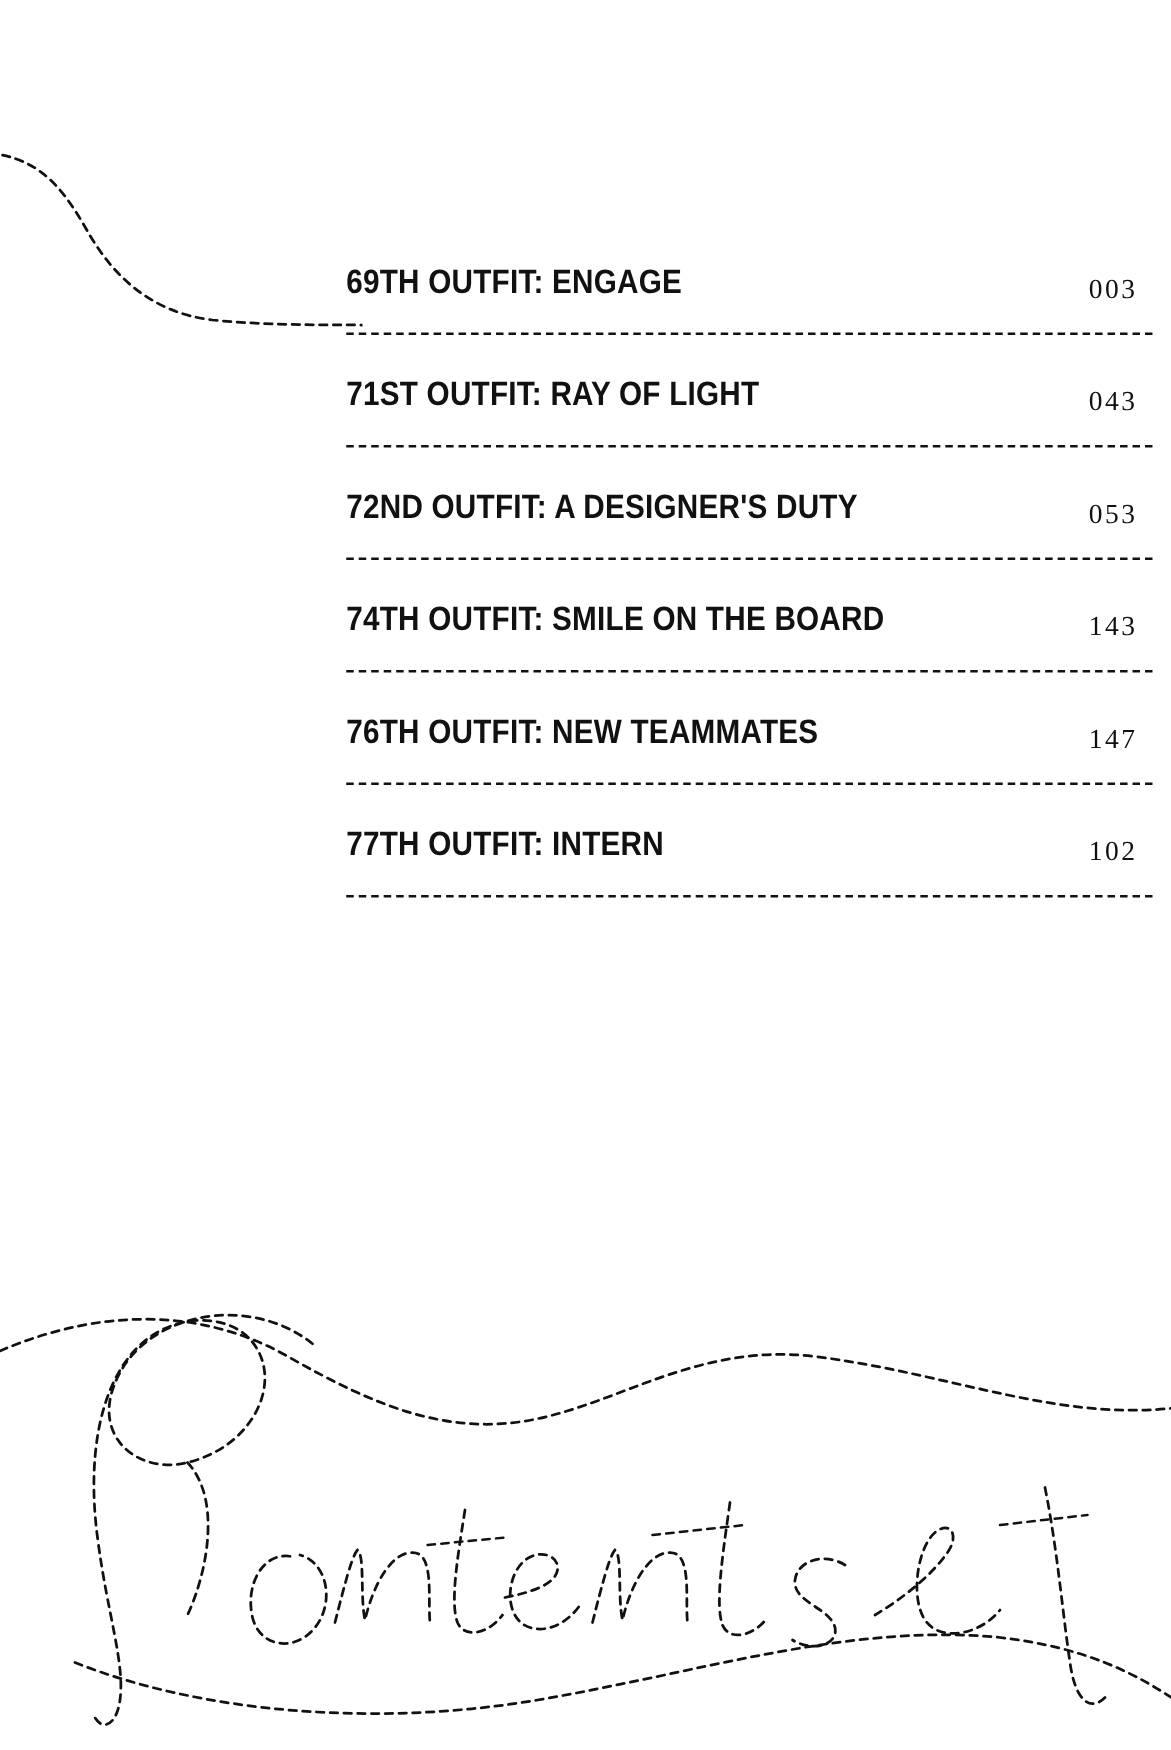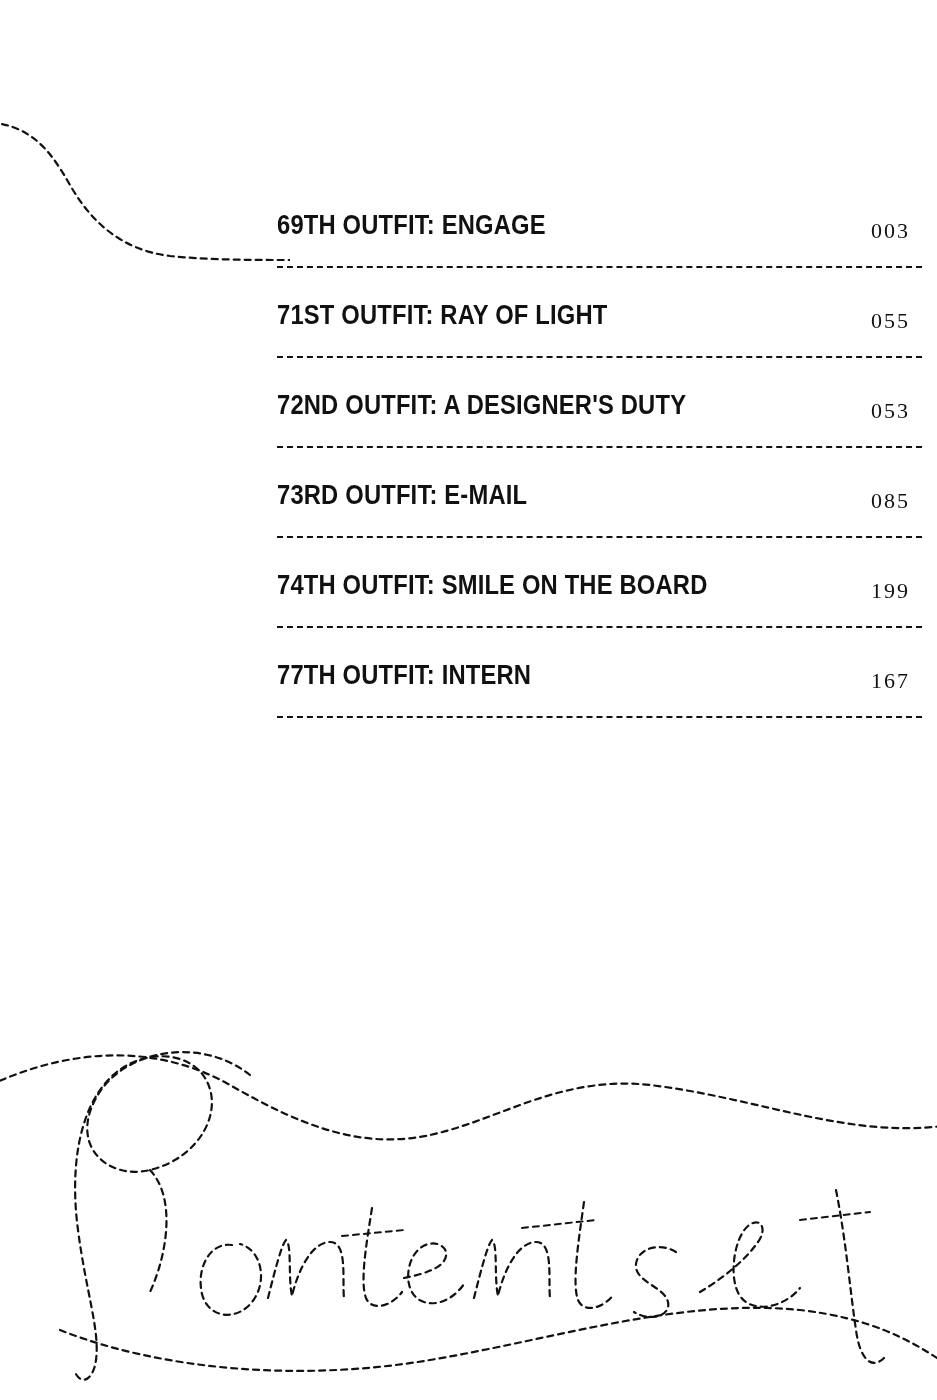--- a/index.html
+++ b/index.html
@@ -117,47 +117,47 @@
 
     <div class="toc-row">
       <div class="toc-title">69TH OUTFIT: ENGAGE</div>
       <div class="toc-page">003</div>
       <div class="rule"></div>
     </div>
 
 
     <div class="toc-row">
       <div class="toc-title">71ST OUTFIT: RAY OF LIGHT</div>
-      <div class="toc-page">055</div>
+      <div class="toc-page">043</div>
       <div class="rule"></div>
     </div>
 
     <div class="toc-row">
       <div class="toc-title">72ND OUTFIT: A DESIGNER'S DUTY</div>
       <div class="toc-page">053</div>
       <div class="rule"></div>
     </div>
 
+
     <div class="toc-row">
-      <div class="toc-title">73RD OUTFIT: E-MAIL</div>
-      <div class="toc-page">085</div>
+      <div class="toc-title">74TH OUTFIT: SMILE ON THE BOARD</div>
+      <div class="toc-page">143</div>
+      <div class="rule"></div>
+    </div>
+
+
+    <div class="toc-row">
+      <div class="toc-title">76TH OUTFIT: NEW TEAMMATES</div>
+      <div class="toc-page">147</div>
       <div class="rule"></div>
     </div>
 
     <div class="toc-row">
-      <div class="toc-title">74TH OUTFIT: SMILE ON THE BOARD</div>
-      <div class="toc-page">199</div>
-      <div class="rule"></div>
-    </div>
-
-
-
-    <div class="toc-row">
       <div class="toc-title">77TH OUTFIT: INTERN</div>
-      <div class="toc-page">167</div>
+      <div class="toc-page">102</div>
       <div class="rule"></div>
     </div>
 
   </div>
 
   <svg class="deco-bottom" viewBox="0 0 937 370" aria-hidden="true">
 
     <path class="dash" d="M -20 60 C 60 20, 150 10, 230 55 C 300 95, 360 120, 430 105 C 500 90, 560 45, 650 55 C 760 68, 850 110, 950 95"></path>
 
     <path class="dash" d="M 250 45 C 200 5, 120 20, 95 70 C 70 118, 110 150, 150 140 C 200 128, 225 80, 205 48 C 188 20, 140 18, 110 48 C 78 80, 70 140, 78 200 C 86 262, 100 300, 96 330 C 93 352, 80 356, 74 340"></path>

